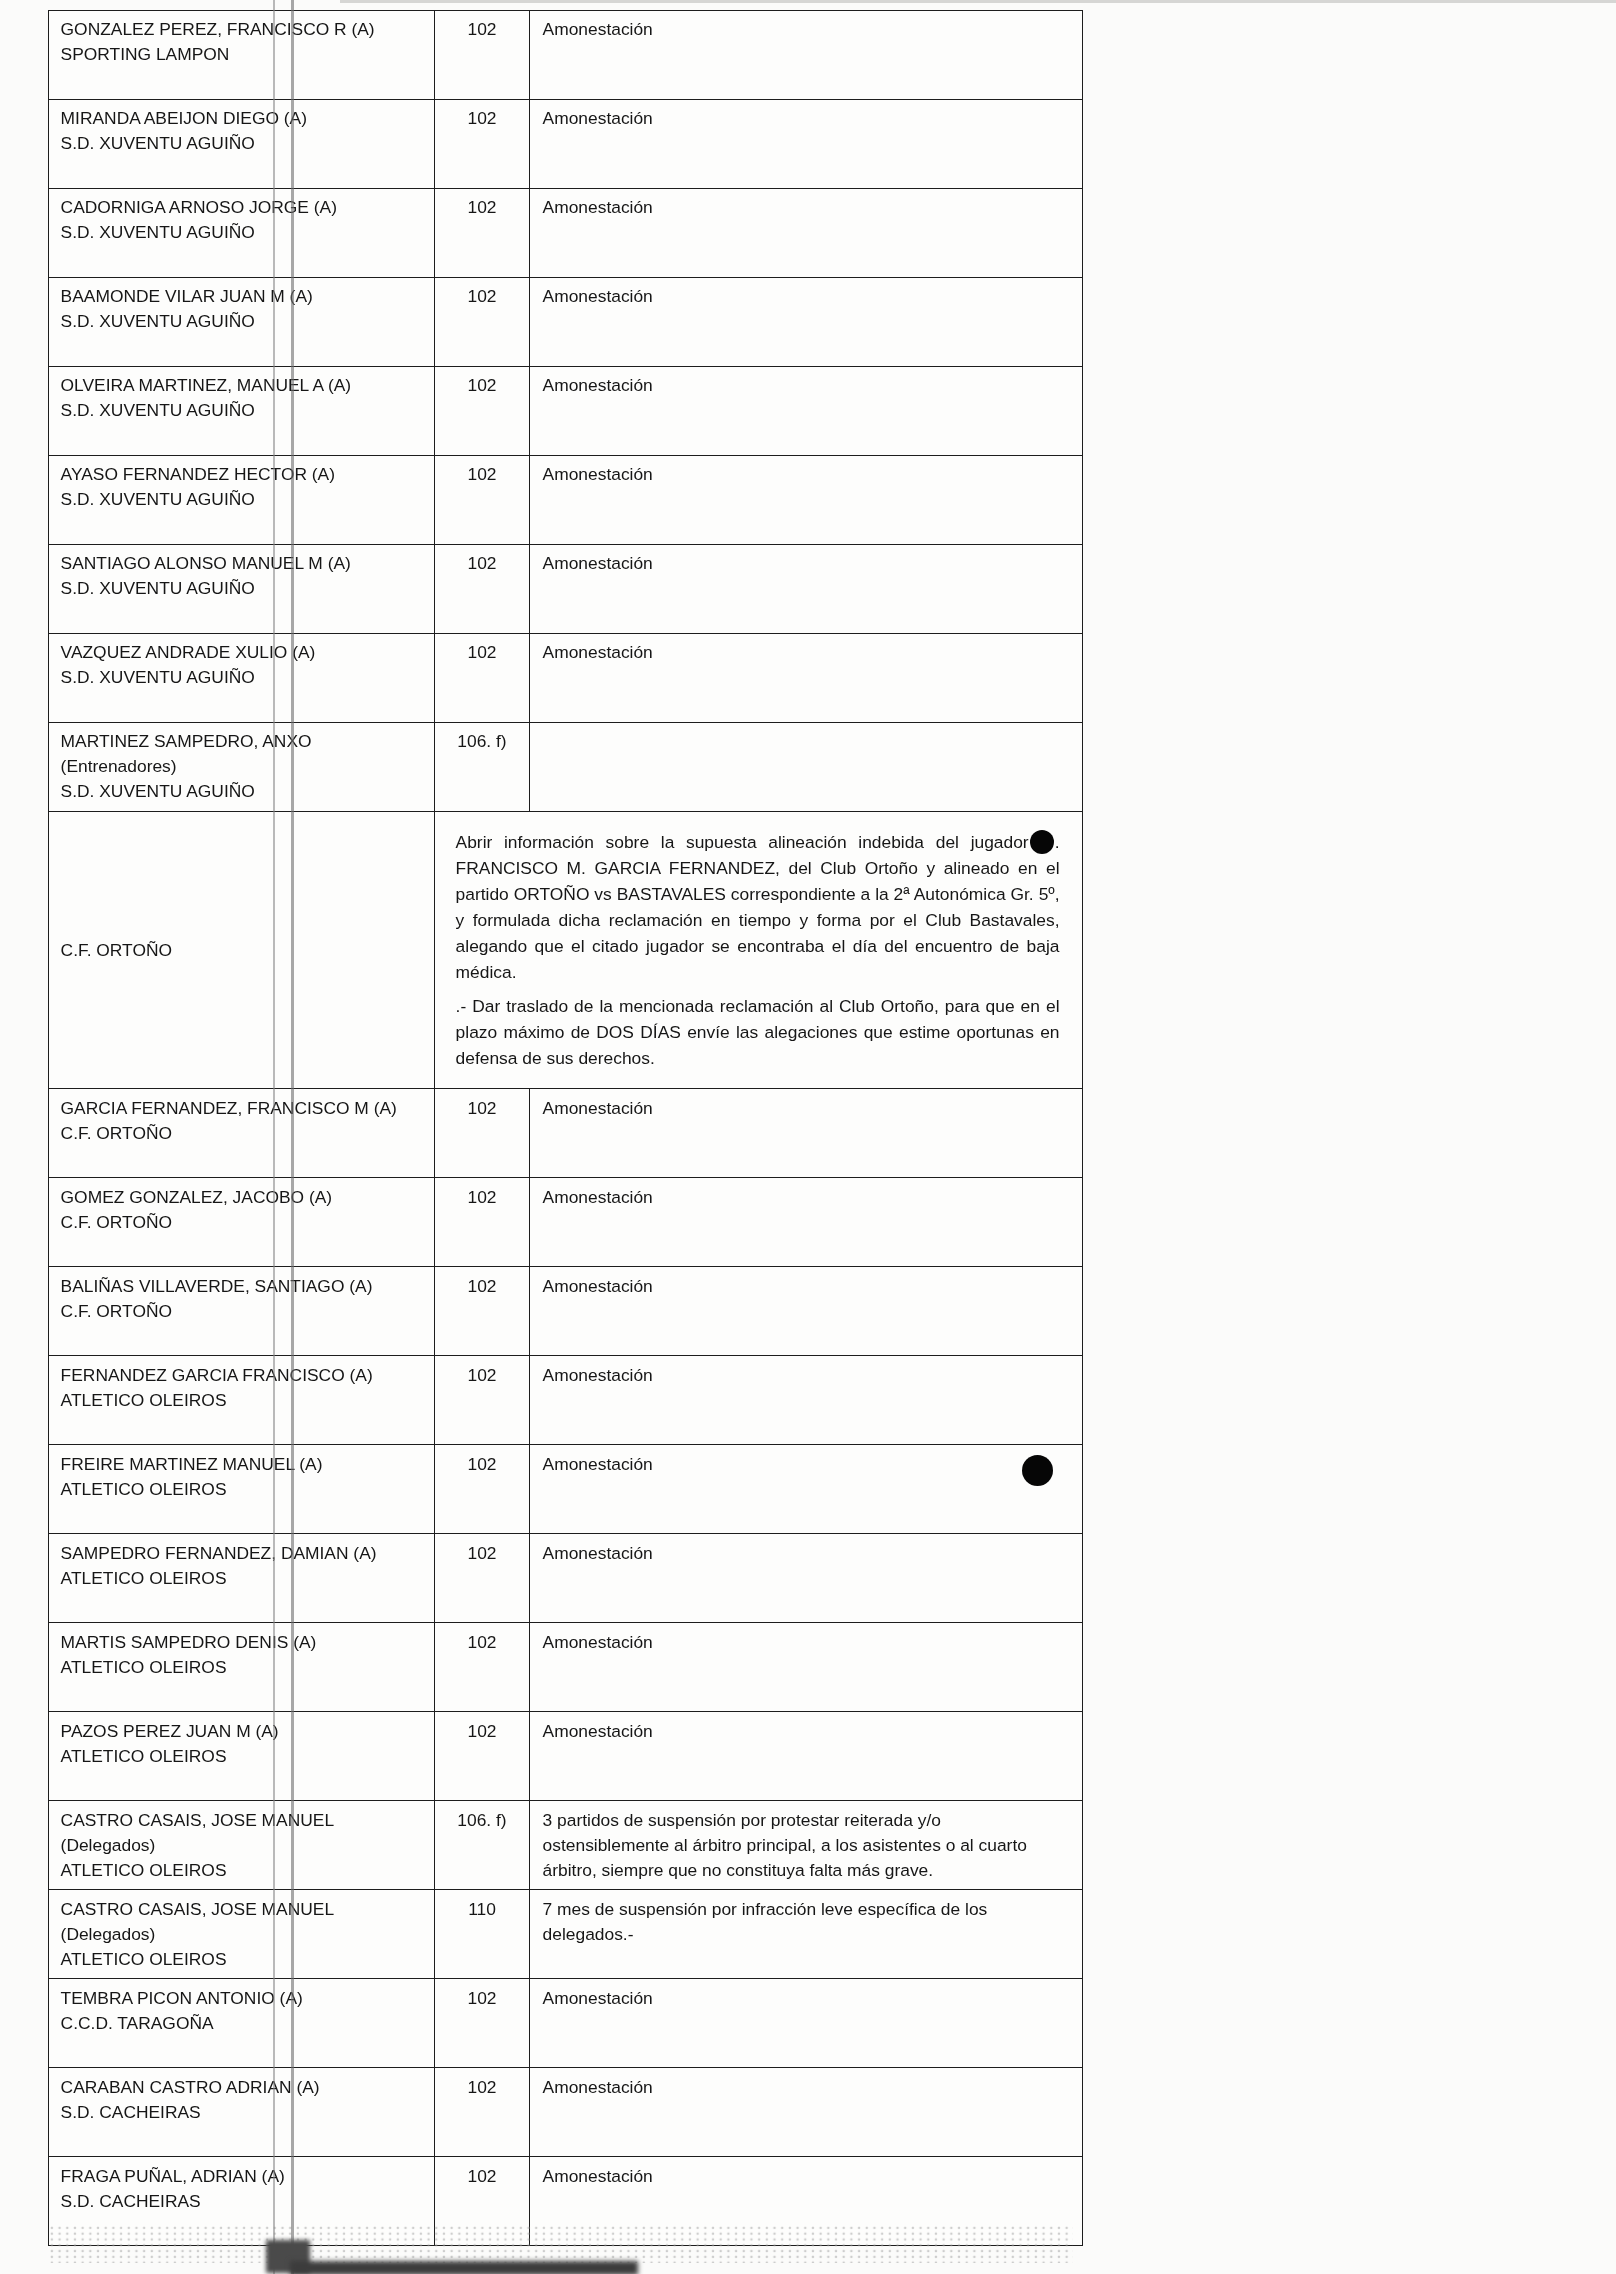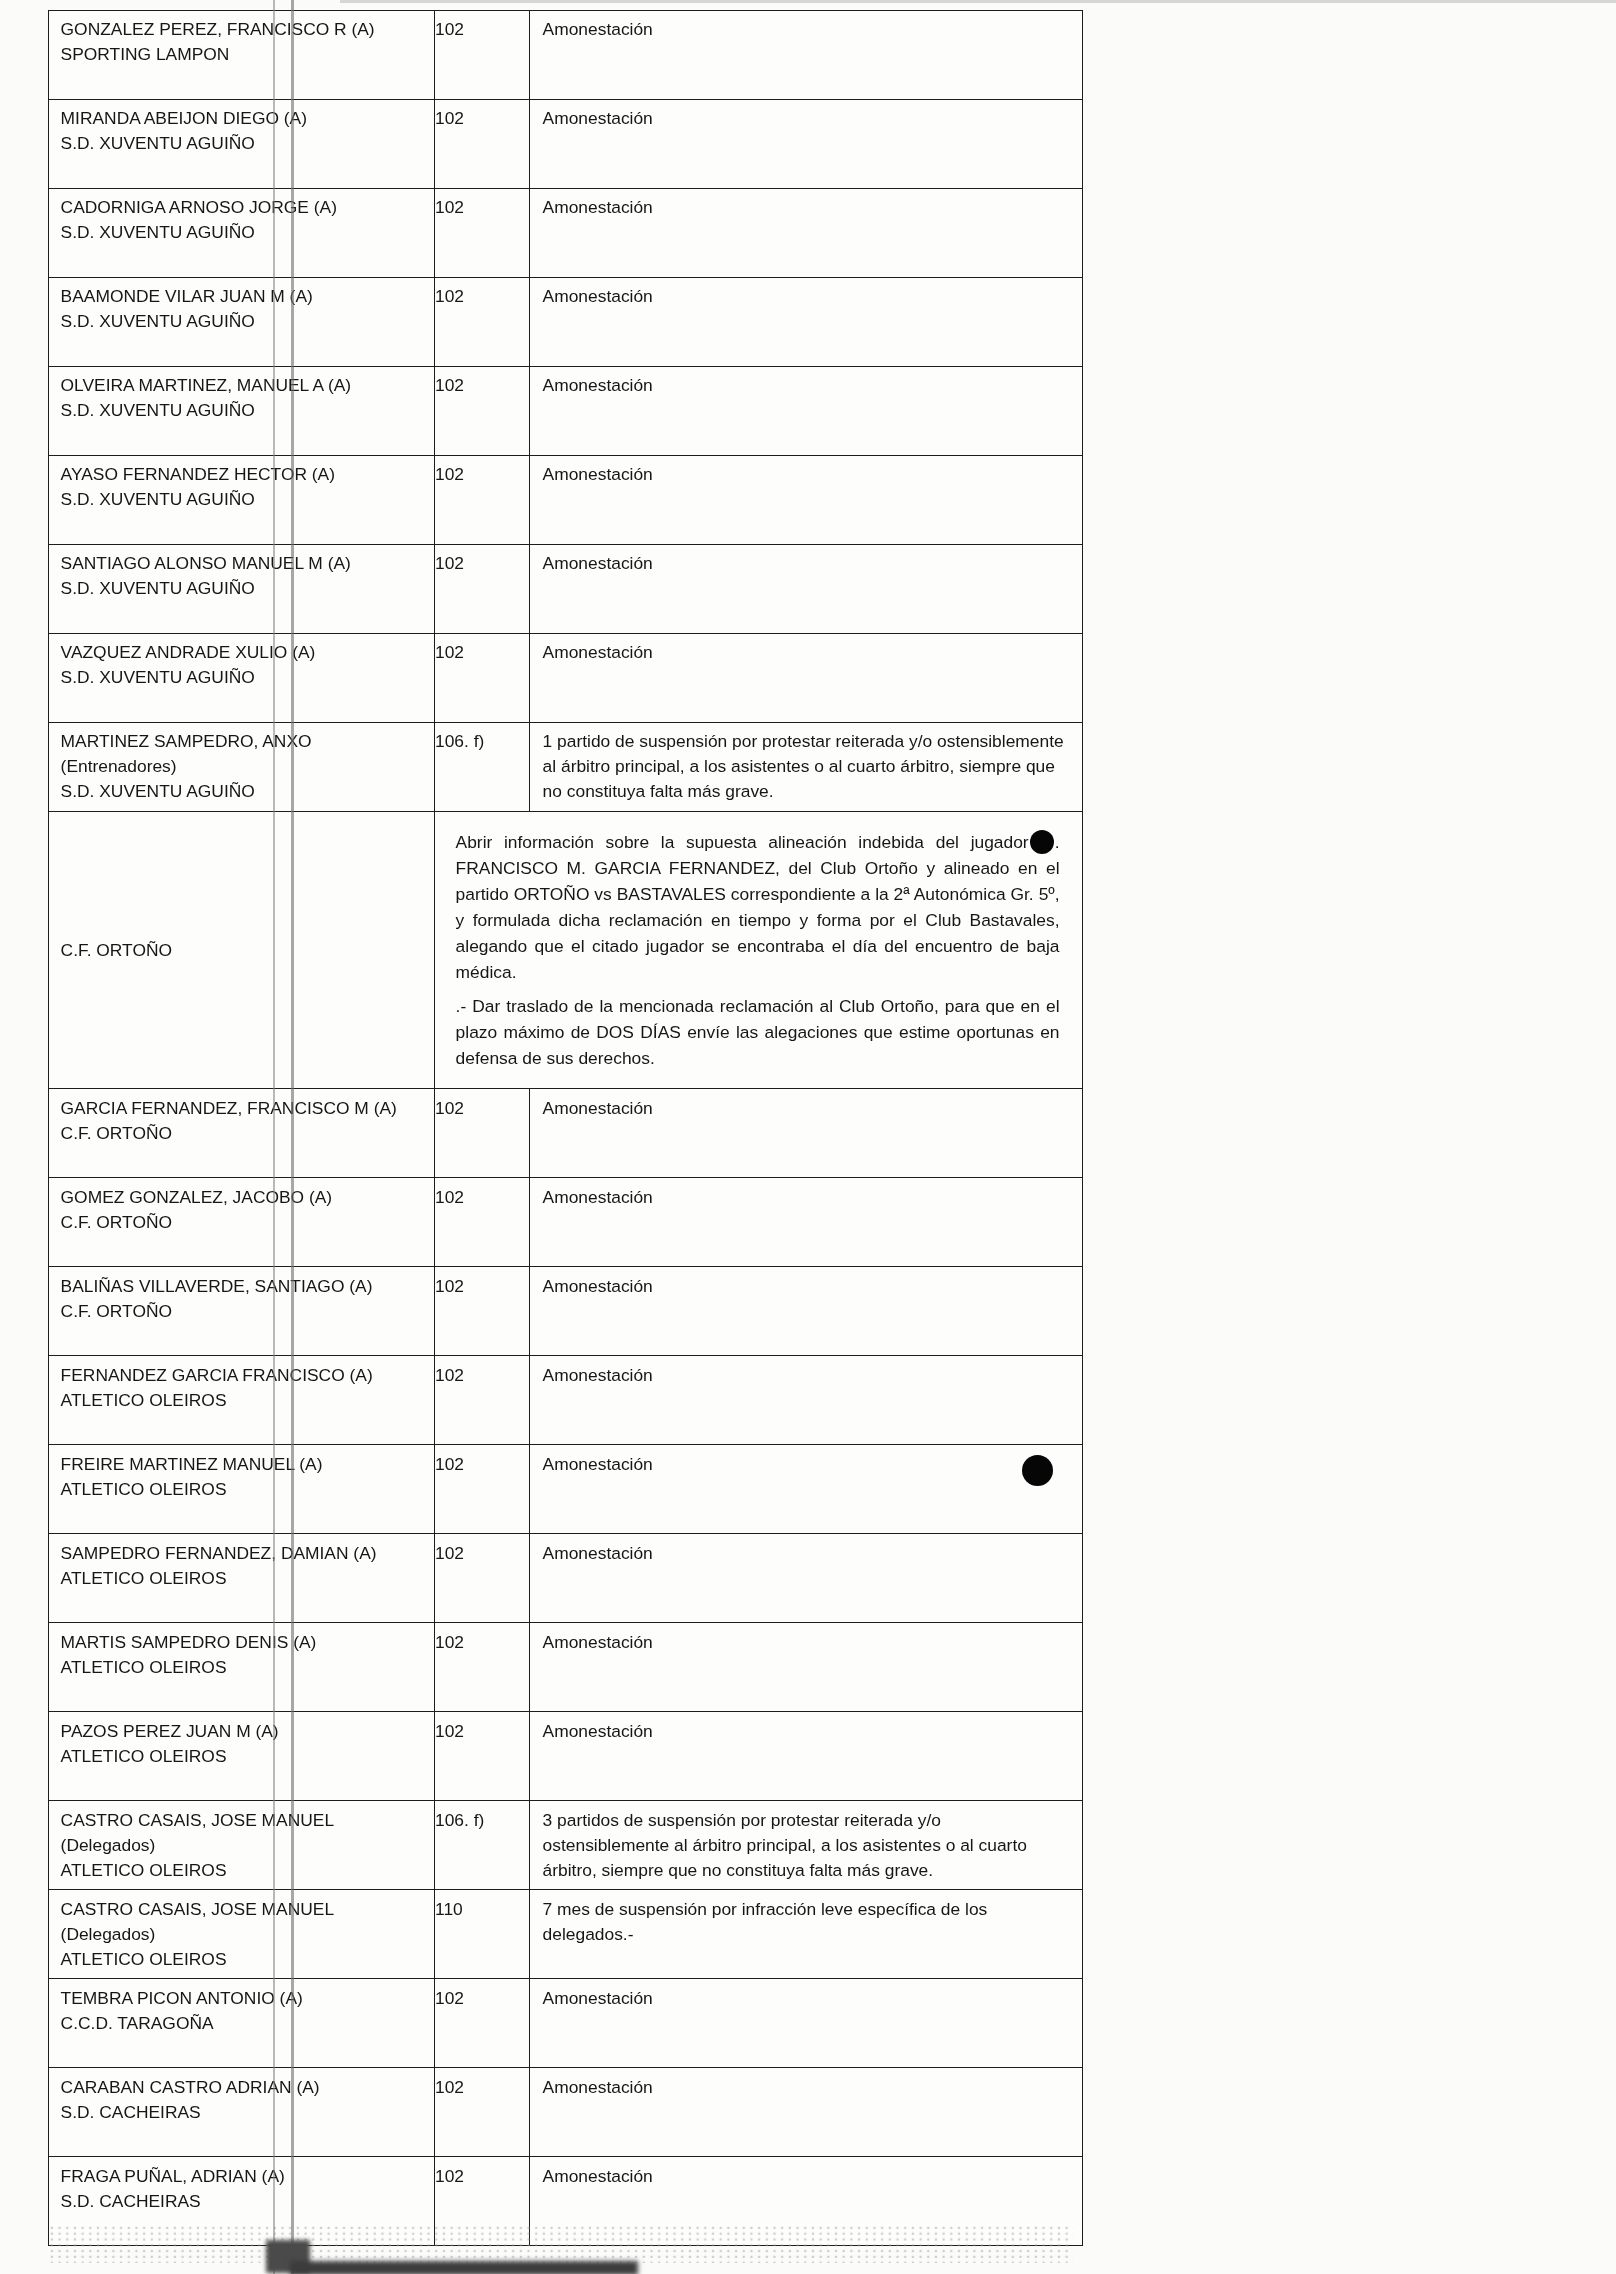--- a/index.html
+++ b/index.html
@@ -32,21 +32,21 @@
     border-right: 1.9px solid #1d1d1d;
     padding: 6.8px 7.7px 5.8px 11.6px;
     line-height: 25px;
     flex-shrink: 0;
   }
   .merged .c-name { display: flex; align-items: center; }
   .c-art {
     width: 95px;
     border-right: 1.9px solid #1d1d1d;
     padding-top: 6.8px;
-    text-align: left;
+    text-align: center;
     line-height: 25px;
     flex-shrink: 0;
   }
   .c-sanc {
     flex: 1;
     padding: 6.8px 11.6px 5.8px 12.6px;
     line-height: 25px;
   }
   .merged { min-height: 261px; }
   .c-desc {
@@ -172,21 +172,20 @@
     <div class="cell c-art">102</div>
     <div class="cell c-sanc">Amonestación</div>
   </div>
 
   <div class="row">
     <div class="cell c-name">
       <div>MARTINEZ SAMPEDRO, ANXO (Entrenadores)</div>
       <div>S.D. XUVENTU AGUIÑO</div>
     </div>
     <div class="cell c-art">106. f)</div>
-    <div class="cell c-sanc">1 partido de suspensión por protestar reiterada y/o ostensiblemente al árbitro principal, a los asistentes o al cuarto árbitro, siempre que no constituya falta más grave.</div>
   </div>
 
   <div class="row merged">
     <div class="cell c-name">
       <div>C.F. ORTOÑO</div>
     </div>
     <div class="cell c-desc">
       <p><span>Abrir información sobre la supuesta alineación indebida del jugador</span><span class="redact-dot"></span><span>. FRANCISCO M. GARCIA FERNANDEZ, del Club Ortoño y alineado en el partido ORTOÑO vs BASTAVALES correspondiente a la 2ª Autonómica Gr. 5º, y formulada dicha reclamación en tiempo y forma por el Club Bastavales, alegando que el citado jugador se encontraba el día del encuentro de baja médica.</span></p>
       <p>.- Dar traslado de la mencionada reclamación al Club Ortoño, para que en el plazo máximo de DOS DÍAS envíe las alegaciones que estime oportunas en defensa de sus derechos.</p>
     </div>

